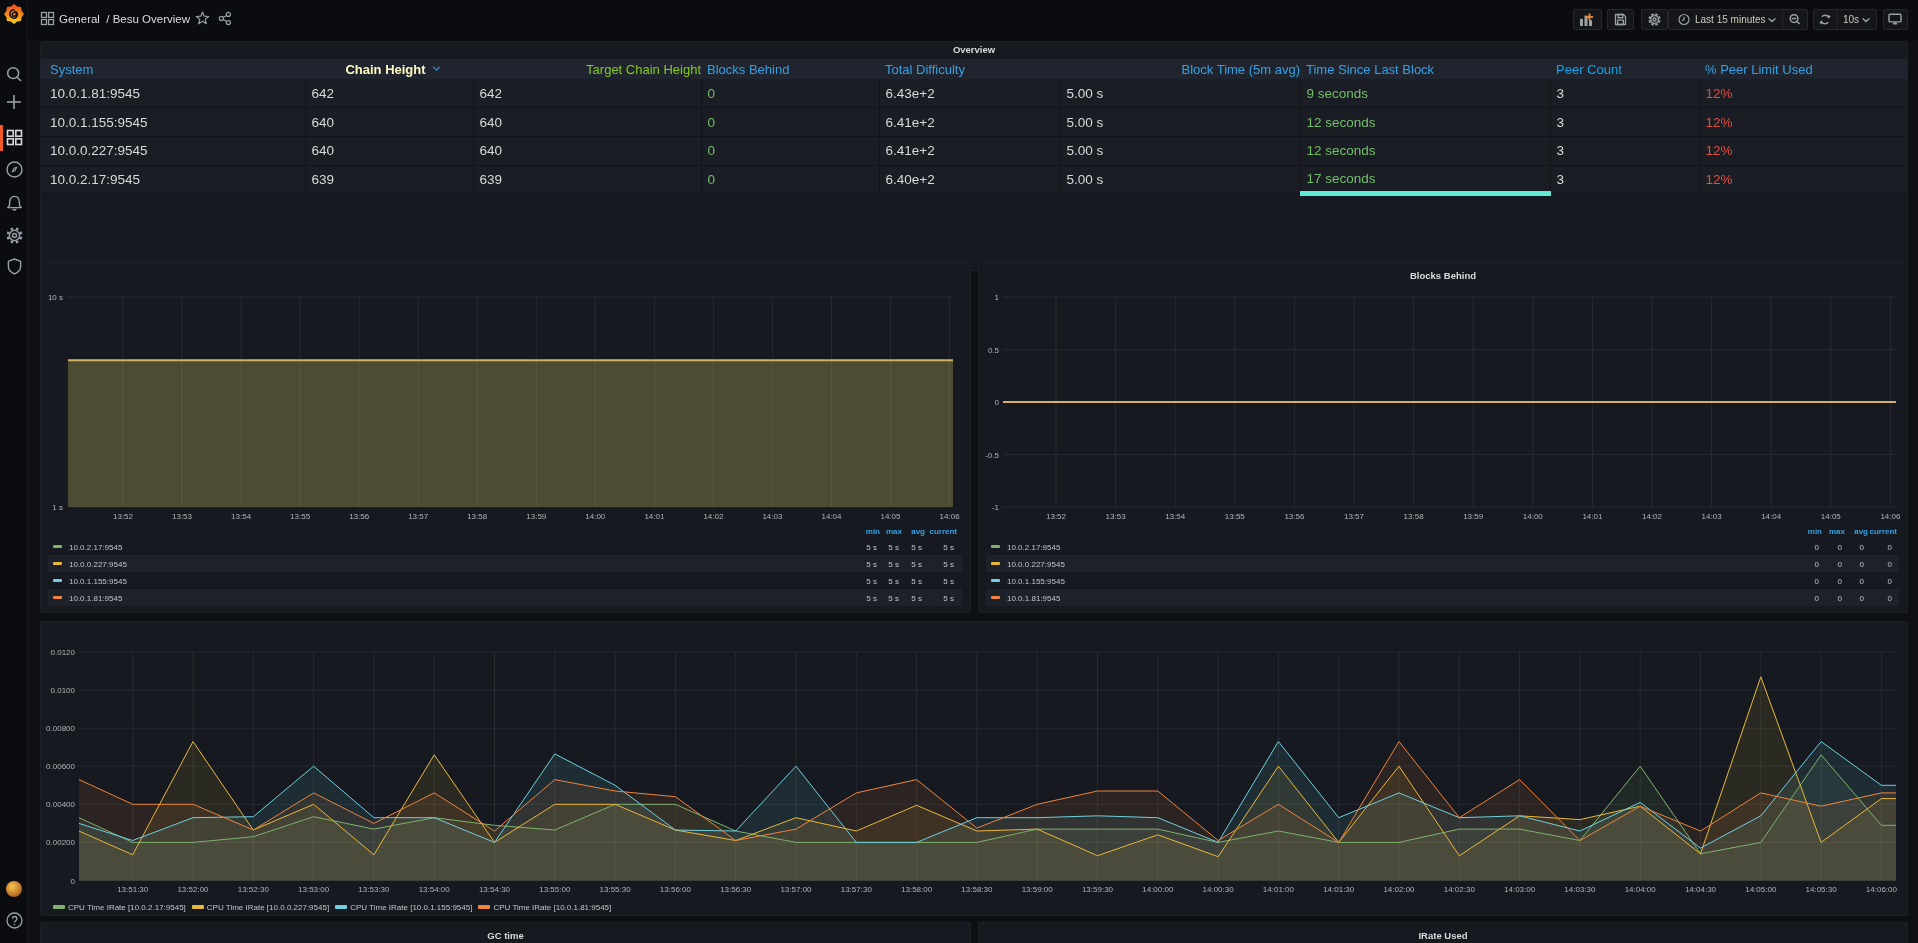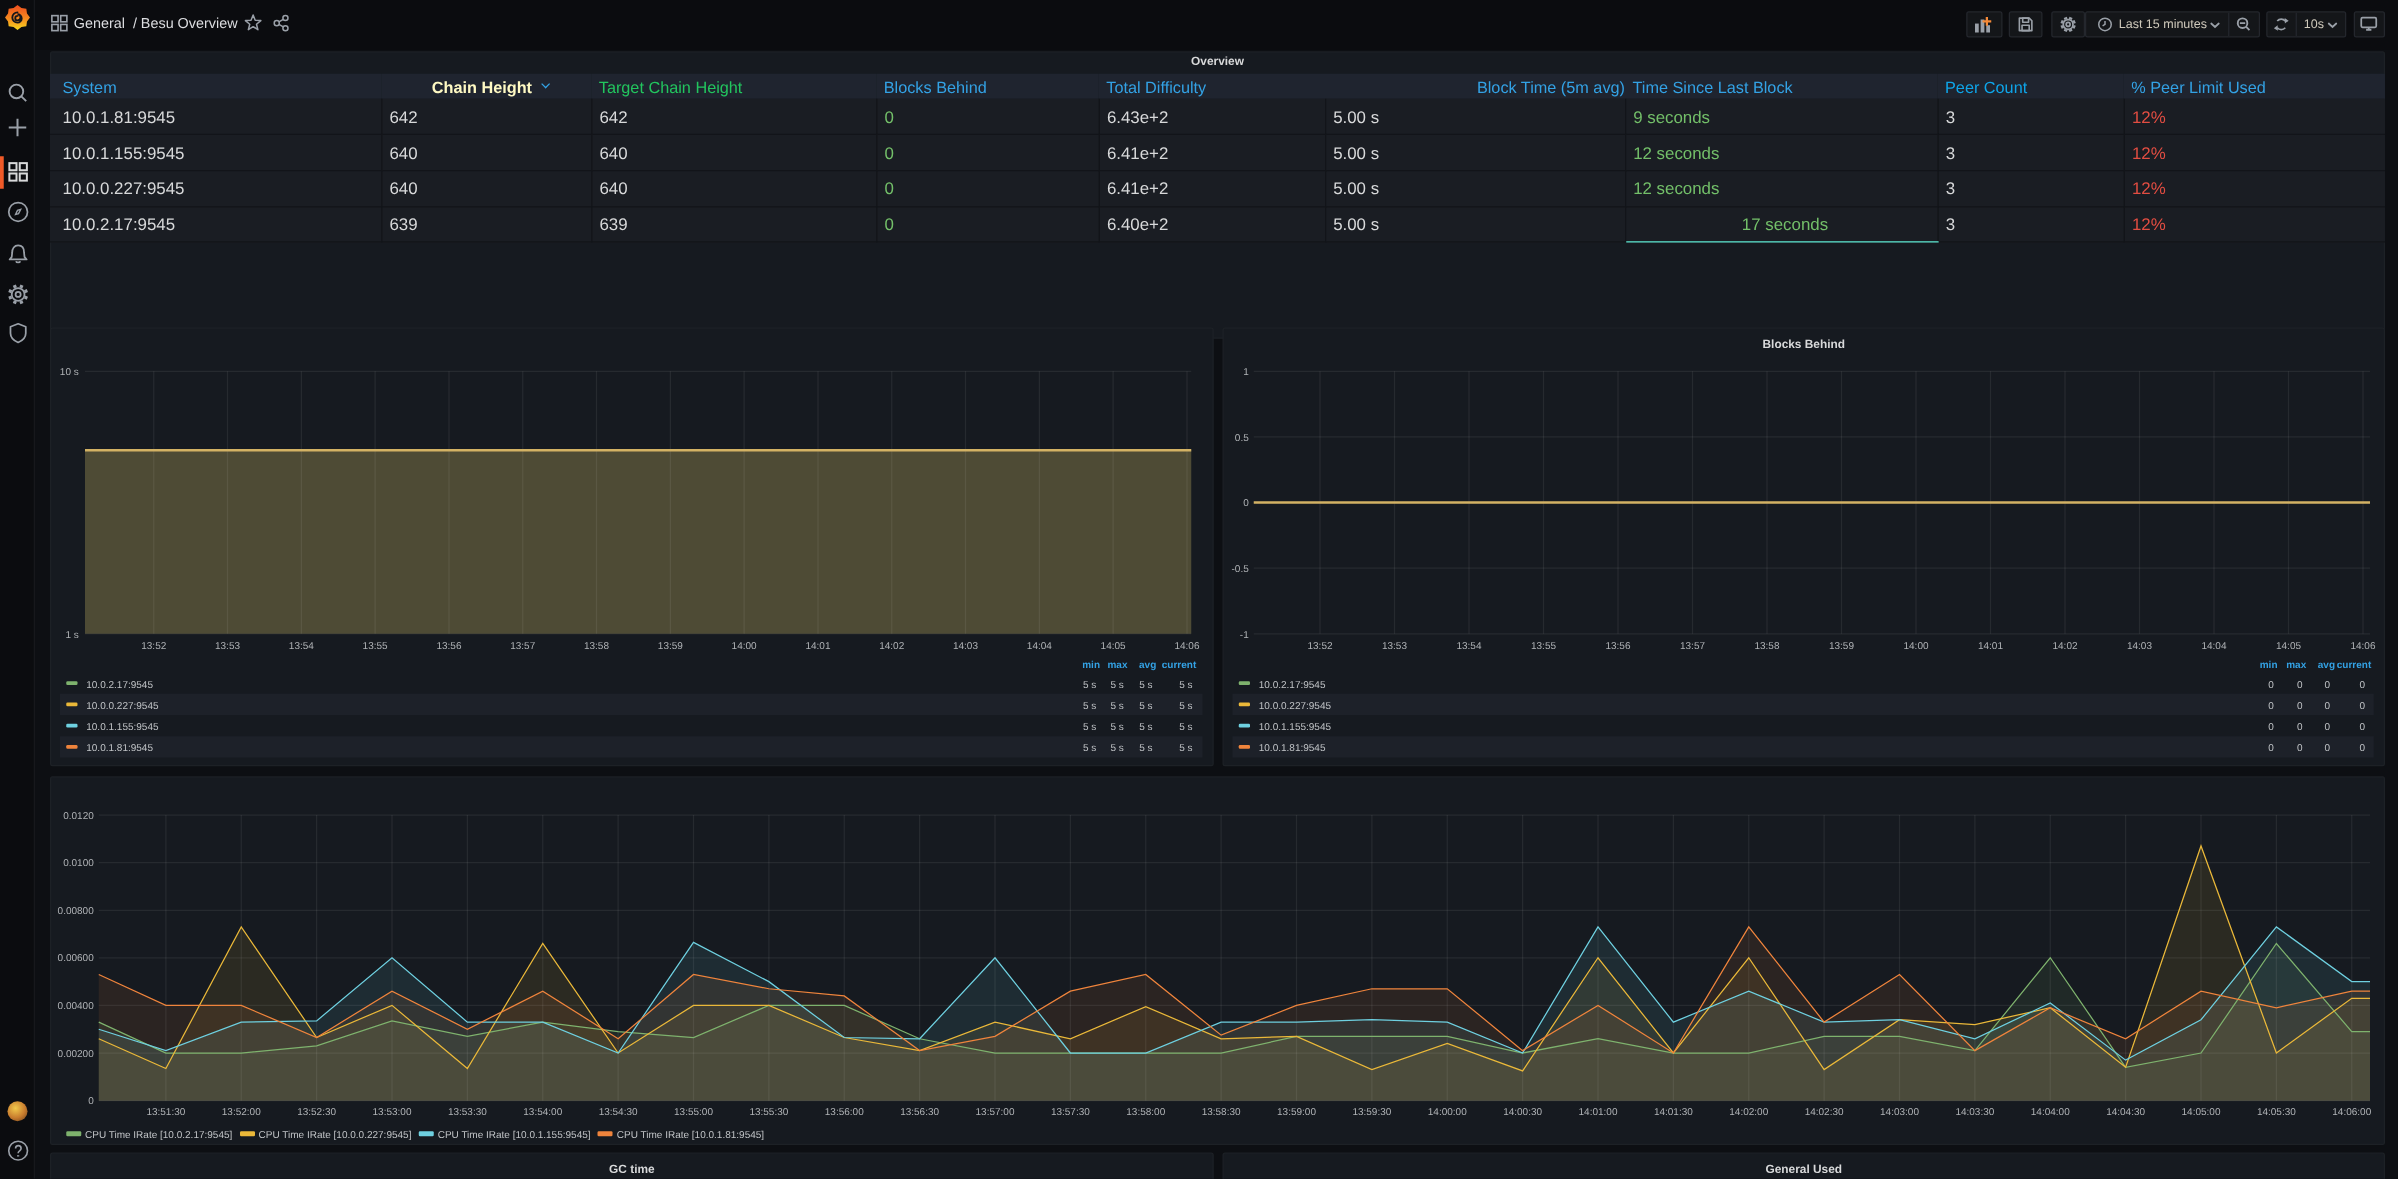--- a/index.html
+++ b/index.html
@@ -189,21 +189,21 @@
         <col style="width:181px">
         <col style="width:240px">
         <col style="width:250px">
         <col style="width:149px">
         <col style="width:209px">
       </colgroup>
     <thead>
         <tr>
           <th style="text-align:left;padding:0 0 0 10px;font-weight:500;font-size:13px;color:#33a2e5;background:#1f242f;height:20px;">System</th>
           <th style="text-align:center;padding:0 0 0 6px;font-weight:700;font-size:13px;color:#fef9c3;background:#1f242f;height:20px;">Chain Height<span style="display:inline-block;width:5px;height:5px;border-right:1.4px solid #33a2e5;border-bottom:1.4px solid #33a2e5;transform:rotate(45deg) translate(-3px,-3px);margin-left:8px;"></span></th>
-          <th style="text-align:left;padding:0 0 0 6px;font-weight:500;font-size:13px;color:#22c55e;background:#1f242f;height:20px;">Target Chain Height</th>
+          <th style="text-align:right;padding:0 0 0 6px;font-weight:500;font-size:13px;color:#84cc16;background:#1f242f;height:20px;">Target Chain Height</th>
           <th style="text-align:left;padding:0 0 0 6px;font-weight:500;font-size:13px;color:#33a2e5;background:#1f242f;height:20px;">Blocks Behind</th>
           <th style="text-align:left;padding:0 0 0 6px;font-weight:500;font-size:13px;color:#33a2e5;background:#1f242f;height:20px;">Total Difficulty</th>
           <th style="text-align:right;padding:0 0 0 6px;font-weight:500;font-size:13px;color:#33a2e5;background:#1f242f;height:20px;">Block Time (5m avg)</th>
           <th style="text-align:left;padding:0 0 0 6px;font-weight:500;font-size:13px;color:#33a2e5;background:#1f242f;height:20px;">Time Since Last Block</th>
           <th style="text-align:left;padding:0 0 0 6px;font-weight:500;font-size:13px;color:#0ea5e9;background:#1f242f;height:20px;">Peer Count</th>
           <th style="text-align:left;padding:0 0 0 6px;font-weight:500;font-size:13px;color:#33a2e5;background:#1f242f;height:20px;">% Peer Limit Used</th>
         </tr>
       </thead>
     <tbody>
         <tr>
@@ -239,21 +239,21 @@
           <td style="padding:0 0 0 6px;color:#d8d9da;background:#1a1d23;height:28.7px;font-size:13.5px;border-bottom:1px solid #121419;border-right:1px solid #121419;">3</td>
           <td style="padding:0 0 0 6px;color:#e24d42;background:#1a1d23;height:28.7px;font-size:13.5px;border-bottom:1px solid #121419;">12%</td>
         </tr>
         <tr>
           <td style="padding:0 0 0 10px;color:#d8d9da;background:#1a1d23;height:28.7px;font-size:13.5px;border-bottom:1px solid #121419;border-right:1px solid #121419;">10.0.2.17:9545</td>
           <td style="padding:0 0 0 6px;color:#d8d9da;background:#1a1d23;height:28.7px;font-size:13.5px;border-bottom:1px solid #121419;border-right:1px solid #121419;">639</td>
           <td style="padding:0 0 0 6px;color:#d8d9da;background:#1a1d23;height:28.7px;font-size:13.5px;border-bottom:1px solid #121419;border-right:1px solid #121419;">639</td>
           <td style="padding:0 0 0 6px;color:#73bf69;background:#1a1d23;height:28.7px;font-size:13.5px;border-bottom:1px solid #121419;border-right:1px solid #121419;">0</td>
           <td style="padding:0 0 0 6px;color:#d8d9da;background:#1a1d23;height:28.7px;font-size:13.5px;border-bottom:1px solid #121419;border-right:1px solid #121419;">6.40e+2</td>
           <td style="padding:0 0 0 6px;color:#d8d9da;background:#1a1d23;height:28.7px;font-size:13.5px;border-bottom:1px solid #121419;border-right:1px solid #121419;">5.00 s</td>
-          <td style="padding:0 0 0 6px;color:#73bf69;background:#1a1d23;height:28.7px;font-size:13.5px;border-bottom:1px solid #5eead4;border-right:1px solid #121419;text-align:center;">17 seconds</td>
+          <td style="padding:0 0 0 6px;color:#73bf69;background:#1a1d23;height:28.7px;font-size:13.5px;border-bottom:5px solid #5eead4;border-right:1px solid #121419;">17 seconds</td>
           <td style="padding:0 0 0 6px;color:#d8d9da;background:#1a1d23;height:28.7px;font-size:13.5px;border-bottom:1px solid #121419;border-right:1px solid #121419;">3</td>
           <td style="padding:0 0 0 6px;color:#e24d42;background:#1a1d23;height:28.7px;font-size:13.5px;border-bottom:1px solid #121419;">12%</td>
         </tr>
       </tbody>
   </table>
 </div>
 
 <div class="panel" style="left:40px;top:262px;width:931px;height:351px;">
   <svg width="929" height="260" viewBox="0 0 929 260" style="position:absolute;left:0;top:0;top:0;">
       <rect x="27" y="97.2" width="885" height="146.8" fill="#4e4b35"></rect>
@@ -502,13 +502,13 @@
       <text x="1719.8" y="270" fill="#b0b3b6" font-size="8" text-anchor="middle">14:05:00</text>
       <text x="1780.1" y="270" fill="#b0b3b6" font-size="8" text-anchor="middle">14:05:30</text>
       <text x="1840.4" y="270" fill="#b0b3b6" font-size="8" text-anchor="middle">14:06:00</text>
     </svg>
   <div style="position:absolute;left:12px;top:281px;font-size:8px;color:#c0c3c6;white-space:nowrap;"><span style="display:inline-block;margin-right:6px;"><span style="display:inline-block;width:12px;height:4px;border-radius:1px;background:#7eb26d;vertical-align:1px;margin-right:3px;"></span>CPU Time IRate [10.0.2.17:9545]</span><span style="display:inline-block;margin-right:6px;"><span style="display:inline-block;width:12px;height:4px;border-radius:1px;background:#eab839;vertical-align:1px;margin-right:3px;"></span>CPU Time IRate [10.0.0.227:9545]</span><span style="display:inline-block;margin-right:6px;"><span style="display:inline-block;width:12px;height:4px;border-radius:1px;background:#6ed0e0;vertical-align:1px;margin-right:3px;"></span>CPU Time IRate [10.0.1.155:9545]</span><span style="display:inline-block;margin-right:6px;"><span style="display:inline-block;width:12px;height:4px;border-radius:1px;background:#ef843c;vertical-align:1px;margin-right:3px;"></span>CPU Time IRate [10.0.1.81:9545]</span></div>
 </div>
 <div class="panel" style="left:40px;top:922px;width:931px;height:80px;">
   <div class="ptitle">GC time</div>
   </div>
 <div class="panel" style="left:978px;top:922px;width:930px;height:80px;">
-  <div class="ptitle">General Used</div>
+  <div class="ptitle">IRate Used</div>
   </div>
 </body></html>

